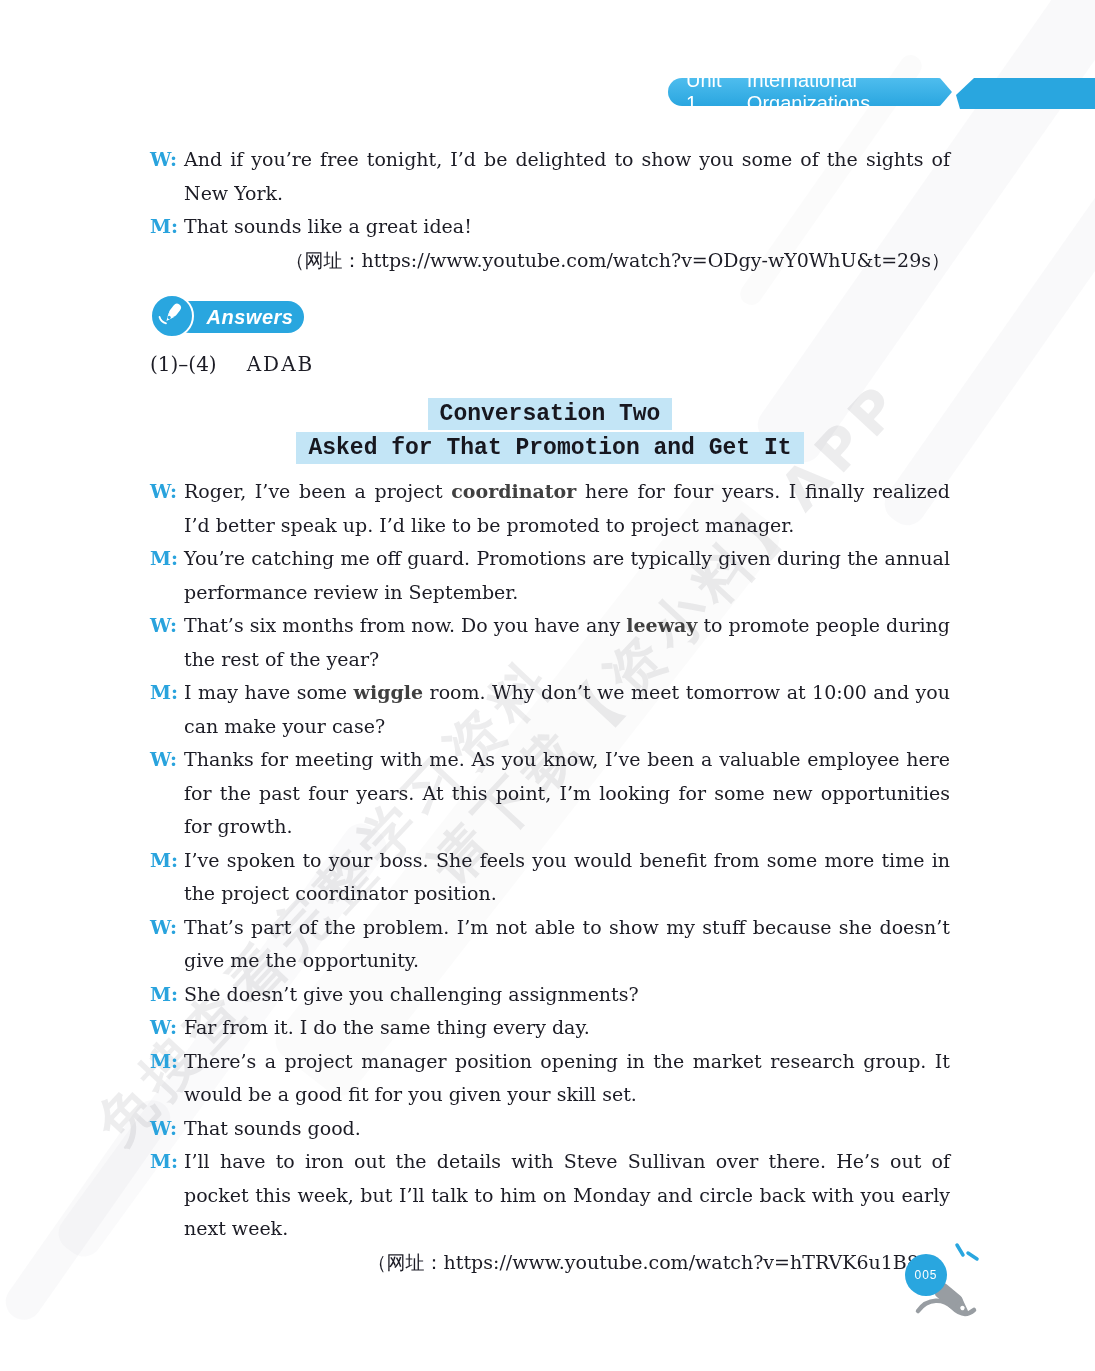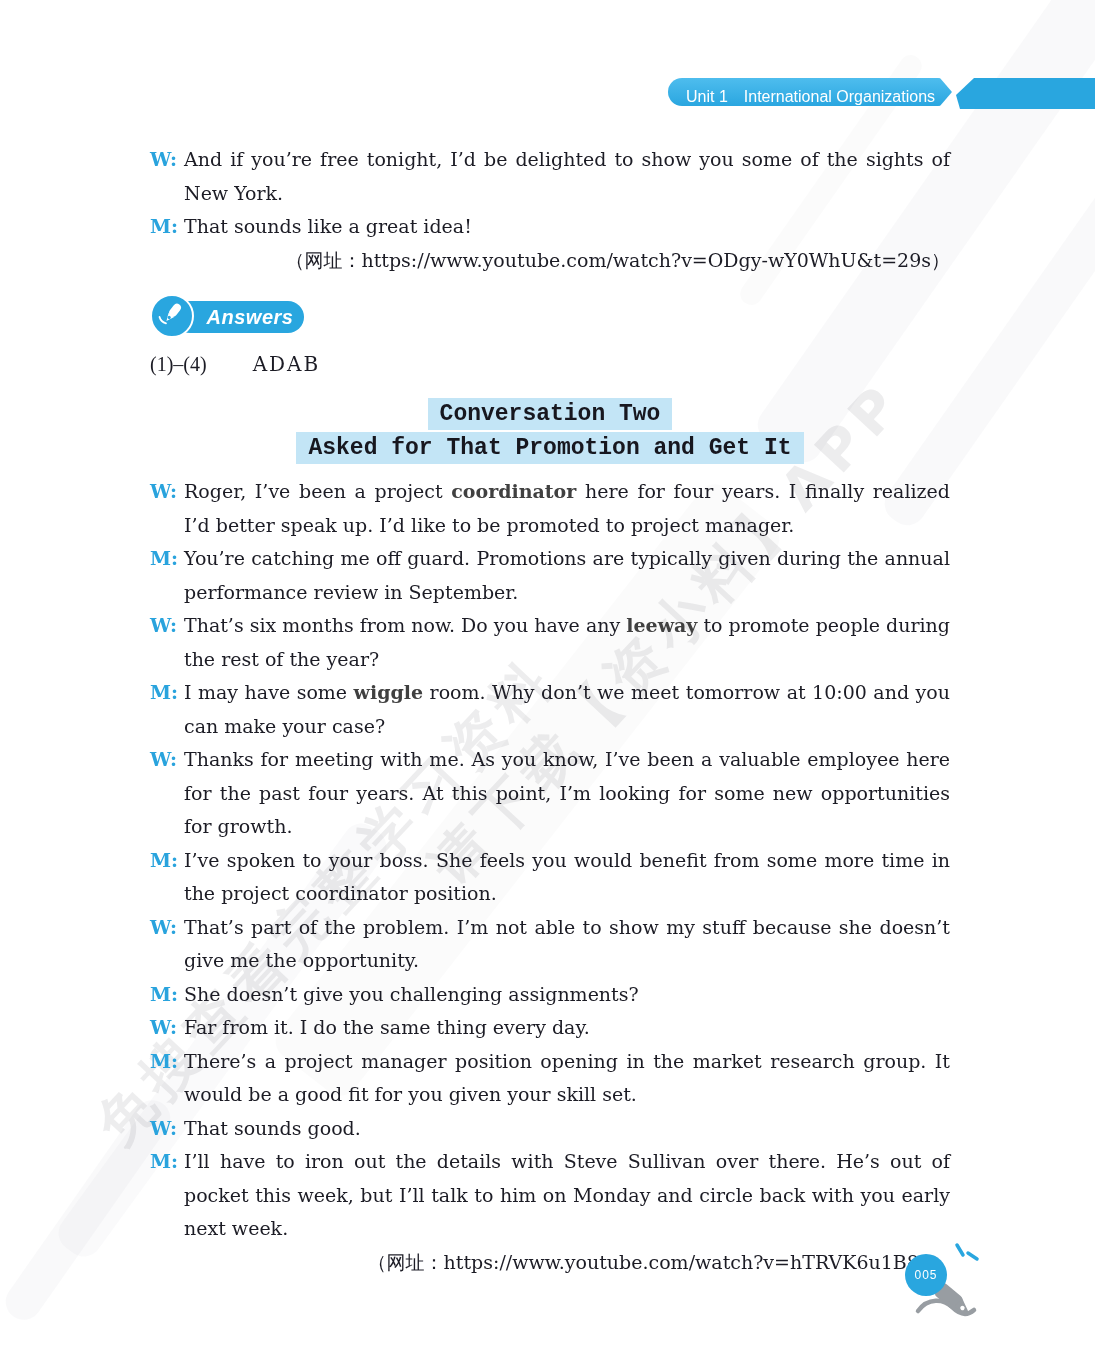--- a/index.html
+++ b/index.html
@@ -21,23 +21,23 @@
     transform-origin:left top;
   }
   .wm1 { left:80px; top:1110px; transform:rotate(-47deg); }
   .wm2 { left:415px; top:850px; transform:rotate(-47deg); }
   
   .unit-pill {
     position:absolute; left:668px; top:78px; width:284px; height:28px; z-index:2;
     background:linear-gradient(#4ebdee,#2aa6e0);
     border-radius:14px;
     clip-path:polygon(0 0, calc(100% - 12px) 0, 100% 50%, calc(100% - 12px) 100%, 0 100%);
-    display:flex; align-items:flex-end; padding-left:18px;
+    display:flex; align-items:center; padding-left:18px;
     font-family:"Liberation Sans","DejaVu Sans",sans-serif;
-    color:#fff; font-size:16px;
+    color:#fff; font-size:20px;
   }
   .unit-pill .unit-num { margin-right:16px; }
   .unit-bar {
     position:absolute; left:956px; top:78px; width:139px; height:31px; z-index:2;
     background:#29a6df;
     clip-path:polygon(18px 0, 100% 0, 100% 100%, 4px 100%, 0 55%);
   }
   
   .content { position:absolute; left:150px; top:143px; width:800px; z-index:1; }
   .dlg-row {
@@ -63,21 +63,21 @@
     font-weight:bold; font-style:italic; font-size:20px; color:#fff;
     letter-spacing:0.5px;
     text-align:center;
   }
   .badge-circle {
     position:absolute; left:0; top:0; width:44px; height:44px;
     background:#29a6df; border:2px solid #fff; border-radius:50%;
     display:flex; align-items:center; justify-content:center;
   }
   .answer-line { margin-top:12px; font-size:20px; }
-  .answer-line .range { margin-right:46px;font-family:Liberation Serif, serif; }
+  .answer-line .range { margin-right:30px; }
   .answer-line .letters { letter-spacing:2px; }
   
   .conv-titles {
     margin-top:22px; text-align:center;
     font-family:Liberation Mono, monospace;
     font-weight:bold; font-size:23px; color:#17171f;
   }
   .conv-titles .hl-bg {
     background:#c3e5f6; padding:3px 12px; display:inline-block; margin-bottom:2px;
   }

